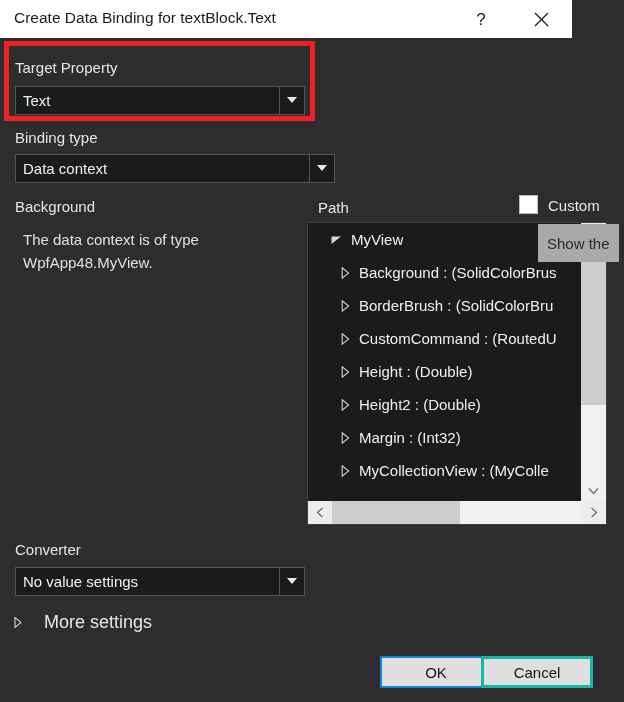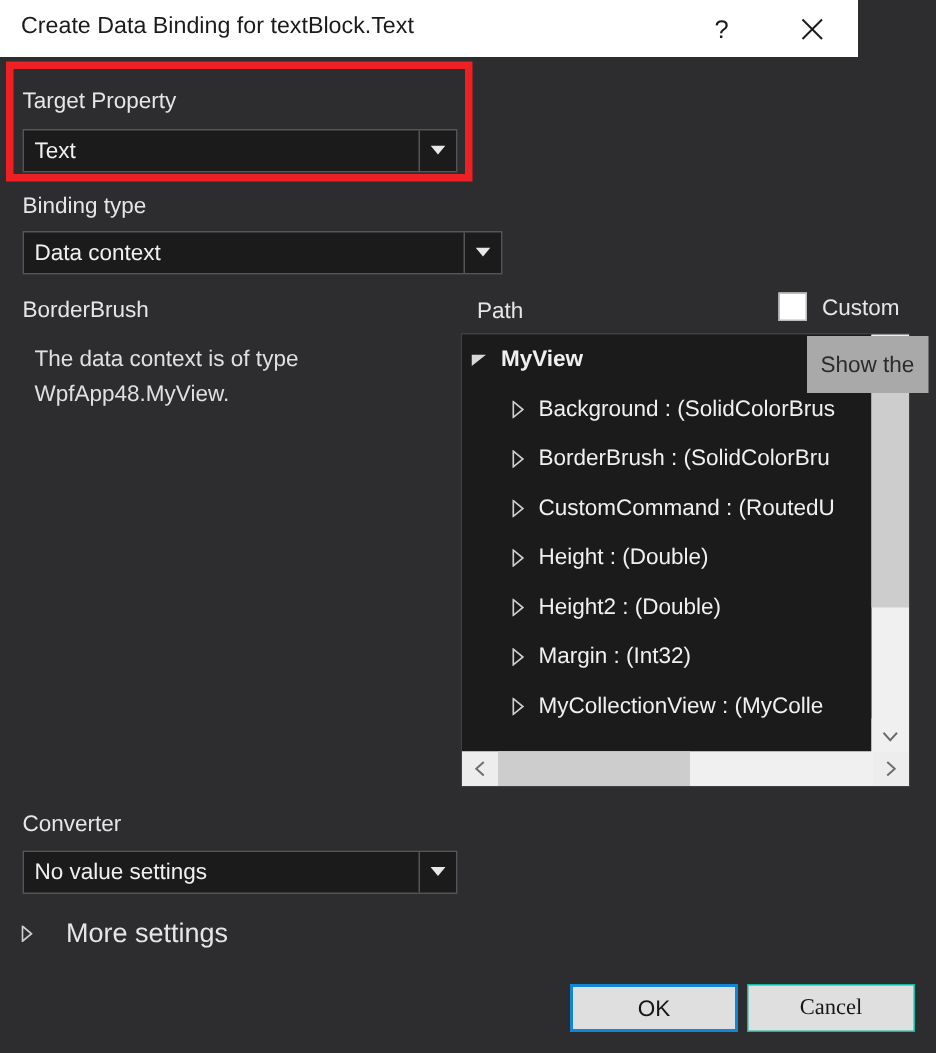--- a/index.html
+++ b/index.html
@@ -175,21 +175,21 @@
   }
   .tree-row {
     position: relative;
     height: 33px;
     display: flex;
     align-items: center;
     white-space: nowrap;
     font-size: 15px;
     color: #f0f0f0;
   }
-  .tree-row.level-0 { padding-left: 6px; font-weight: bold; }
+  .tree-row.level-0 { padding-left: 23px; }
   .tree-row.level-1 { padding-left: 33px; }
   .tree-row .tri {
     flex: 0 0 auto;
     margin-right: 9px;
     display: block;
   }
   .tree-row .tree-text {
     overflow: hidden;
   }
 
@@ -272,23 +272,22 @@
     display: flex;
     align-items: center;
     justify-content: center;
     box-sizing: border-box;
   }
   #ok-button {
     left: 380px; top: 656px;
     border: 2px solid #1186d6;
   }
   #cancel-button {
-    left: 498px; top: 656px;
-    border: 1px solid #14b8a6;
-    font-family: Liberation Serif, serif;
+    left: 481px; top: 656px;
+    border: 3px solid #14b8a6;
   }
 </style>
 </head>
 <body>
 
 <div id="dialog">
 
   <div id="titlebar">
     <div id="title-text">Create Data Binding for textBlock.Text</div>
     <div class="titlebar-btn" id="help-button">
@@ -317,21 +316,21 @@
   <div class="field-label" id="binding-type-label">Binding type</div>
   <div class="combo" id="binding-type-combo">
     <div class="combo-value">Data context</div>
     <div class="combo-arrow">
       <svg width="10" height="7" viewBox="0 0 10 7">
         <polygon points="0,0 10,0 5,6" fill="#e8e8e8"></polygon>
       </svg>
     </div>
   </div>
 
-  <div class="field-label" id="datacontext-label">BorderBrush</div>
+  <div class="field-label" id="datacontext-label">Background</div>
   <div id="datacontext-desc">The data context is of type WpfApp48.MyView.</div>
 
   <div class="field-label" id="converter-label">Converter</div>
   <div class="combo" id="converter-combo">
     <div class="combo-value">No value settings</div>
     <div class="combo-arrow">
       <svg width="10" height="7" viewBox="0 0 10 7">
         <polygon points="0,0 10,0 5,6" fill="#e8e8e8"></polygon>
       </svg>
     </div>

